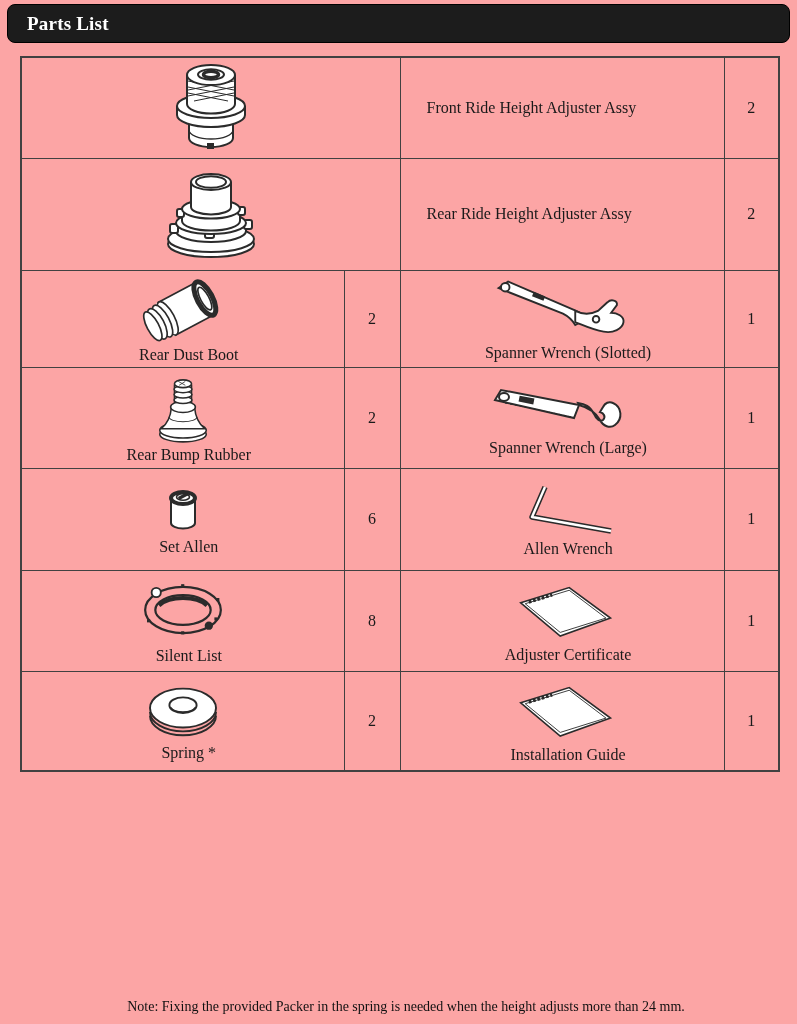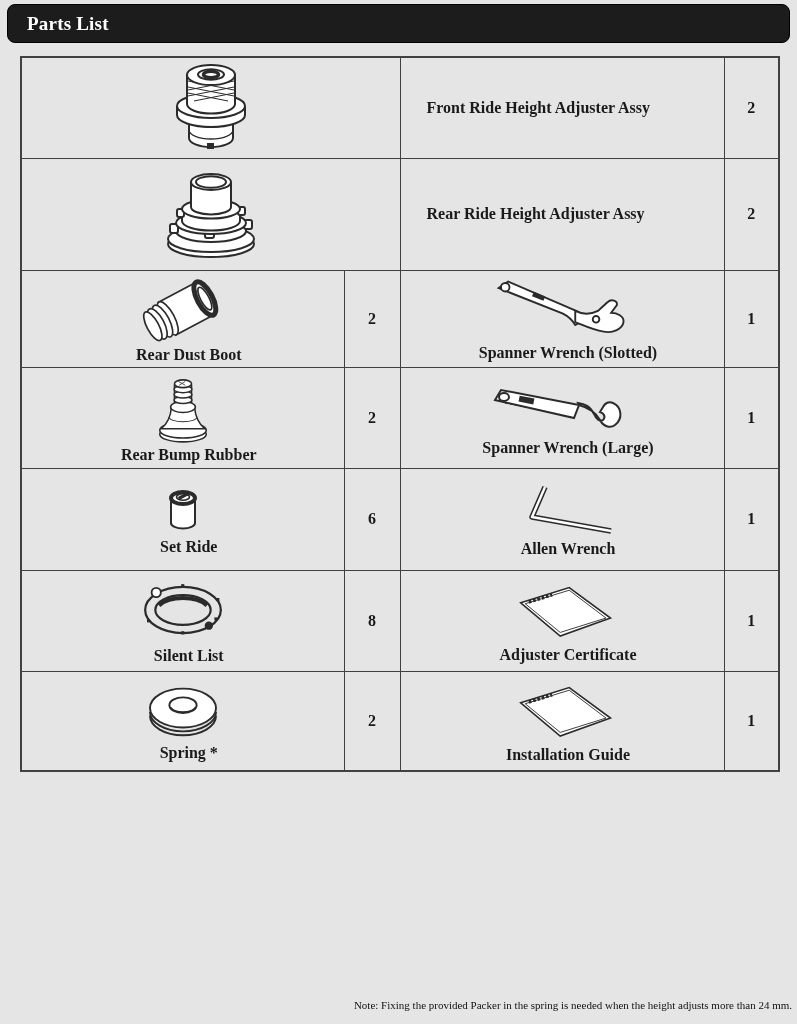--- a/index.html
+++ b/index.html
@@ -1,41 +1,41 @@
 <!DOCTYPE html>
 <html><head>
 <meta charset="utf-8">
 <style>
   html,body{margin:0;padding:0;background:#fff;}
-  #page{position:relative;width:797px;height:1024px;background:#e5e5e5;
+  #page{position:relative;width:797px;height:1024px;background:#fca5a5;
         font-family:"Liberation Serif","DejaVu Serif",serif;color:#1a1a1a;overflow:hidden;}
 
   
   .header-bar{position:absolute;left:7px;top:4px;width:783px;height:39px;
               background:#1c1c1c;border:1px solid #000;border-radius:8px;
               display:flex;align-items:center;box-sizing:border-box;}
   .header-title{color:#ffffff;font-weight:bold;font-size:19px;padding-left:19px;letter-spacing:.2px;}
 
   
   table.parts{position:absolute;left:20px;top:56px;width:758px;
               border-collapse:collapse;table-layout:fixed;}
-  table.parts, table.parts td{border:1px solid #414141;font-weight:bold;}
+  table.parts, table.parts td{border:1px solid #414141;}
   table.parts{border-width:2px;}
   td{padding:0;vertical-align:middle;box-sizing:border-box;}
   td.img-cell{text-align:center;}
   td.label-cell{font-size:16px;padding-left:26px;}
   td.qty-cell{font-size:16px;text-align:center;}
   td.split-cell{text-align:center;}
   .imgbox{display:flex;justify-content:center;align-items:center;}
   .caption{font-size:16px;text-align:center;margin-top:1px;padding-bottom:2px;margin-left:12px;}
   svg{display:block;}
 
   
-  .footnote{position:absolute;left:20px;top:999px;width:772px;text-align:right;
-            font-size:11px;color:#111;}
+  .footnote{position:absolute;left:20px;top:999px;width:772px;text-align:center;
+            font-size:14px;color:#111;}
 </style>
 </head>
 <body>
 
 <div id="page">
 
   <div class="header-bar">
     <span class="header-title">Parts List</span>
   </div>
 
@@ -182,21 +182,21 @@
         <div class="imgbox">
         <svg width="52" height="56" viewBox="0 0 52 56">
           <g fill="#fff" stroke="#2b2b2b" stroke-width="2">
             <path d="M14,17 v25 a12,5.5 0 0 0 24,0 v-25"></path>
             <ellipse cx="26" cy="17" rx="12" ry="6" stroke-width="4"></ellipse>
             <ellipse cx="26" cy="16" rx="6.5" ry="3.2" stroke-width="1.6"></ellipse>
             <rect x="21" y="13.5" width="10" height="3.4" transform="rotate(-28 26 15)" fill="#2b2b2b" stroke="none"></rect>
           </g>
         </svg>
         </div>
-        <div class="caption">Set Ride</div>
+        <div class="caption">Set Allen</div>
       </td>
       <td class="qty-cell">6</td>
       <td class="split-cell">
         <div class="imgbox">
         <svg width="118" height="60" viewBox="0 0 118 60">
           <path d="M42,8 L29,38 L108,52" stroke="#2b2b2b" stroke-width="5.5" fill="none" stroke-linejoin="round"></path>
           <path d="M42,8 L29,38 L108,52" stroke="#fff" stroke-width="2.4" fill="none" stroke-linejoin="round"></path>
         </svg>
         </div>
         <div class="caption">Allen Wrench</div>

